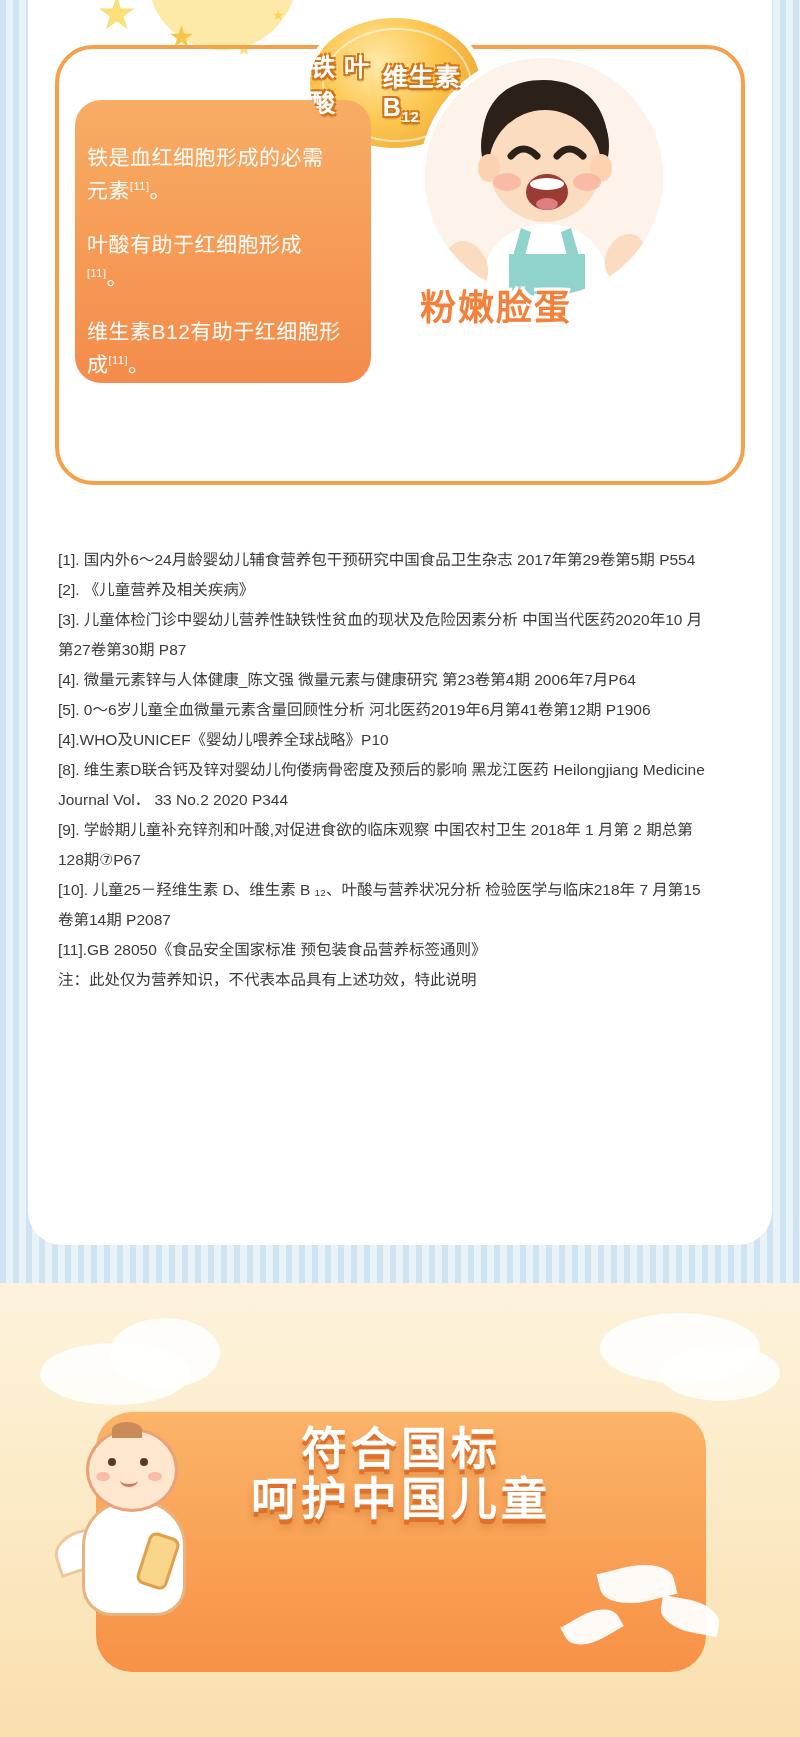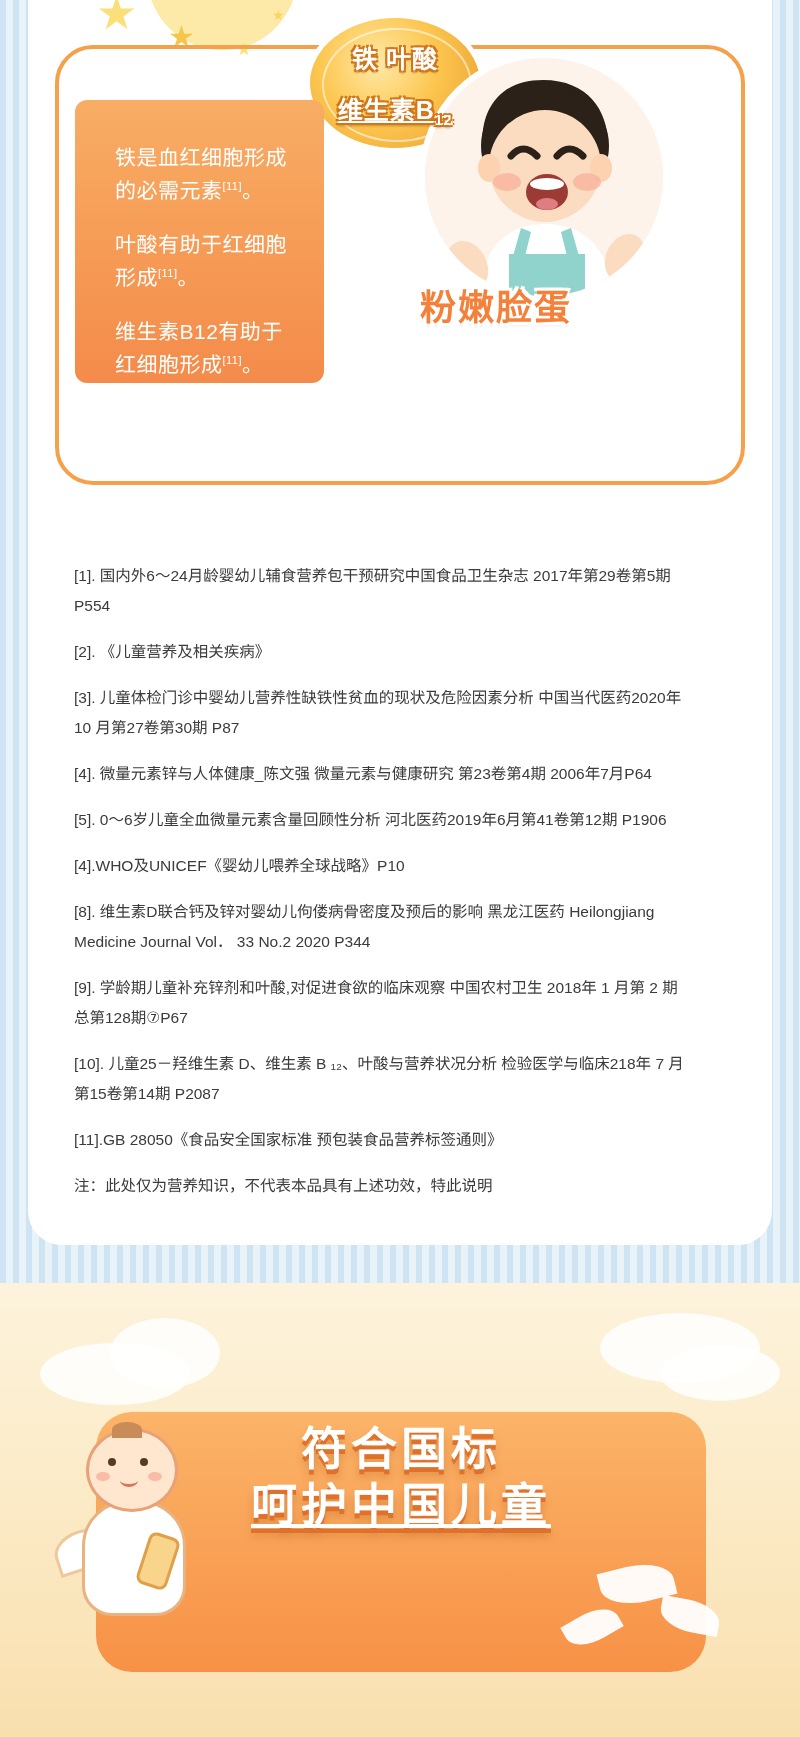--- a/index.html
+++ b/index.html
@@ -79,21 +79,21 @@
   .badge {
     position: absolute;
     left: 310px;
     top: 18px;
     width: 170px;
     height: 130px;
     border-radius: 50%;
     background: radial-gradient(circle at 40% 35%, #ffe9a8 0%, #fcc64f 45%, #e89b2c 100%);
     box-shadow: 0 0 0 5px #ffffff;
     display: flex;
-    flex-direction: column;
+    flex-direction: row;
     align-items: center;
     justify-content: center;
     overflow: hidden;
   }
   .badge::after {
     content: "";
     position: absolute;
     left: 12px; top: 10px;
     width: 146px; height: 110px;
     border-radius: 50%;
@@ -104,33 +104,33 @@
     z-index: 2;
     color: #ffffff;
     font-weight: bold;
     letter-spacing: 1px;
     text-shadow:
       -2px -2px 0 #d2761b, 2px -2px 0 #d2761b,
       -2px 2px 0 #d2761b, 2px 2px 0 #d2761b,
       0 3px 2px rgba(140,70,10,.45);
   }
   .badge-line1 { font-size: 25px; }
-  .badge-line2 { font-size: 25px; margin-top: 15px; text-decoration: underline; }
+  .badge-line2 { font-size: 25px; margin-top: 15px; }
   .badge-line2 sub { font-size: 14px; }
 
   
   .text-box {
     position: absolute;
     left: 75px;
     top: 100px;
-    width: 249px;
+    width: 296px;
     height: 283px;
     background: linear-gradient(180deg, #f8ad64 0%, #f48b4a 100%);
-    border-radius: 12px;
-    padding: 42px 28px 0 40px;
+    border-radius: 26px;
+    padding: 42px 28px 0 12px;
     box-sizing: border-box;
     color: #ffffff;
   }
   .text-box p {
     margin: 0 0 22px 0;
     font-size: 21px;
     line-height: 1.55;
     letter-spacing: .5px;
   }
   .text-box p sup {
@@ -170,21 +170,21 @@
   .refs {
     position: absolute;
     left: 58px;
     top: 545px;
     width: 650px;
     color: #3b3b3b;
     font-size: 15.5px;
     line-height: 30px;
   }
   .refs .ref-line {
-    margin: 16px;
+    margin: 0;
     white-space: normal;
   }
 
   
   .bottom-section {
     position: absolute;
     left: 0;
     top: 1283px;
     width: 800px;
     height: 454px;
@@ -217,21 +217,21 @@
     top: 1425px;
     width: 610px;
     text-align: center;
     font-size: 46px;
     font-weight: bold;
     color: #ffffff;
     letter-spacing: 4px;
     text-shadow: 0 5px 0 #e0712c, 0 8px 8px rgba(150,70,10,.30);
     line-height: 1.08;
   }
-  .banner-title .l2 { display: block; margin-top: 6px; text-decoration: underline; }
+  .banner-title .l2 { display: block; margin-top: 0; }
 
   
   .baby {
     position: absolute;
     left: 60px;
     top: 1422px;
     width: 150px;
     height: 200px;
   }
   .baby-head {

